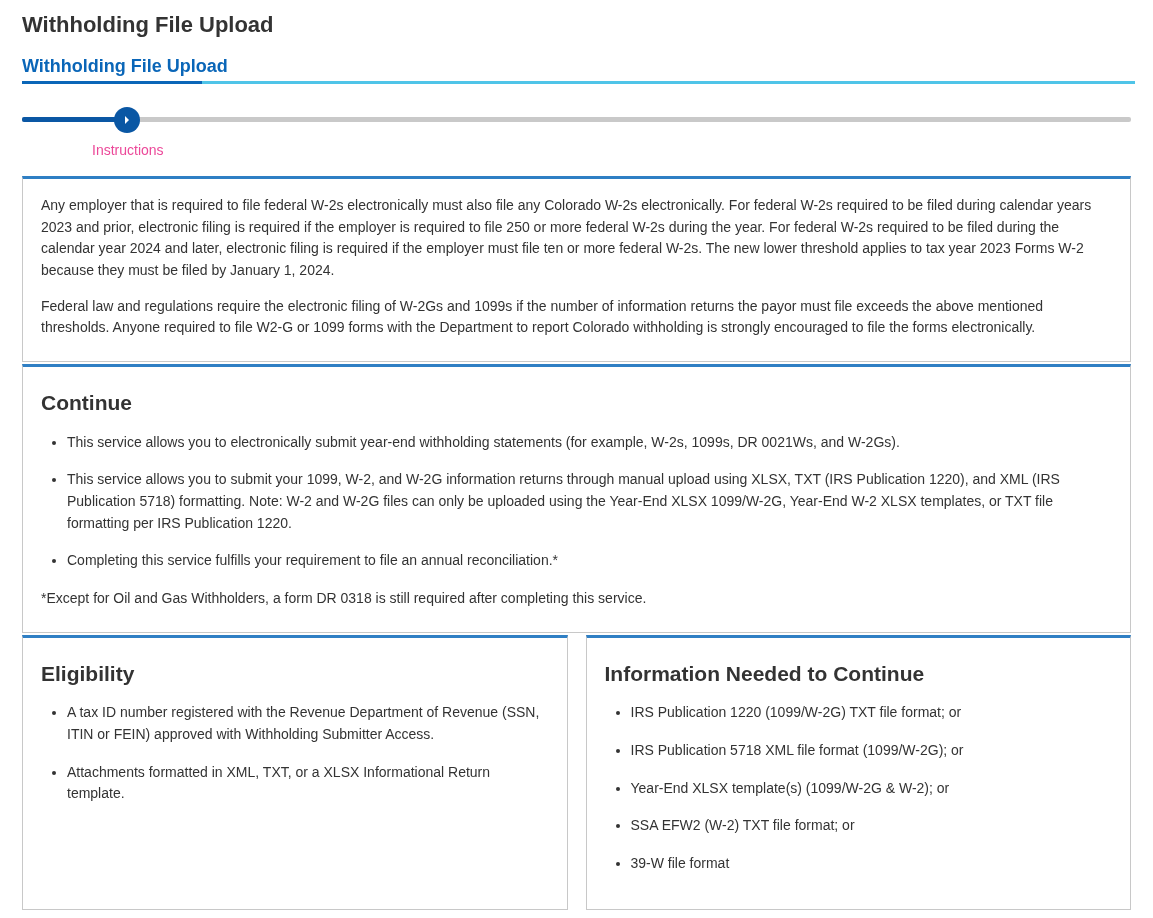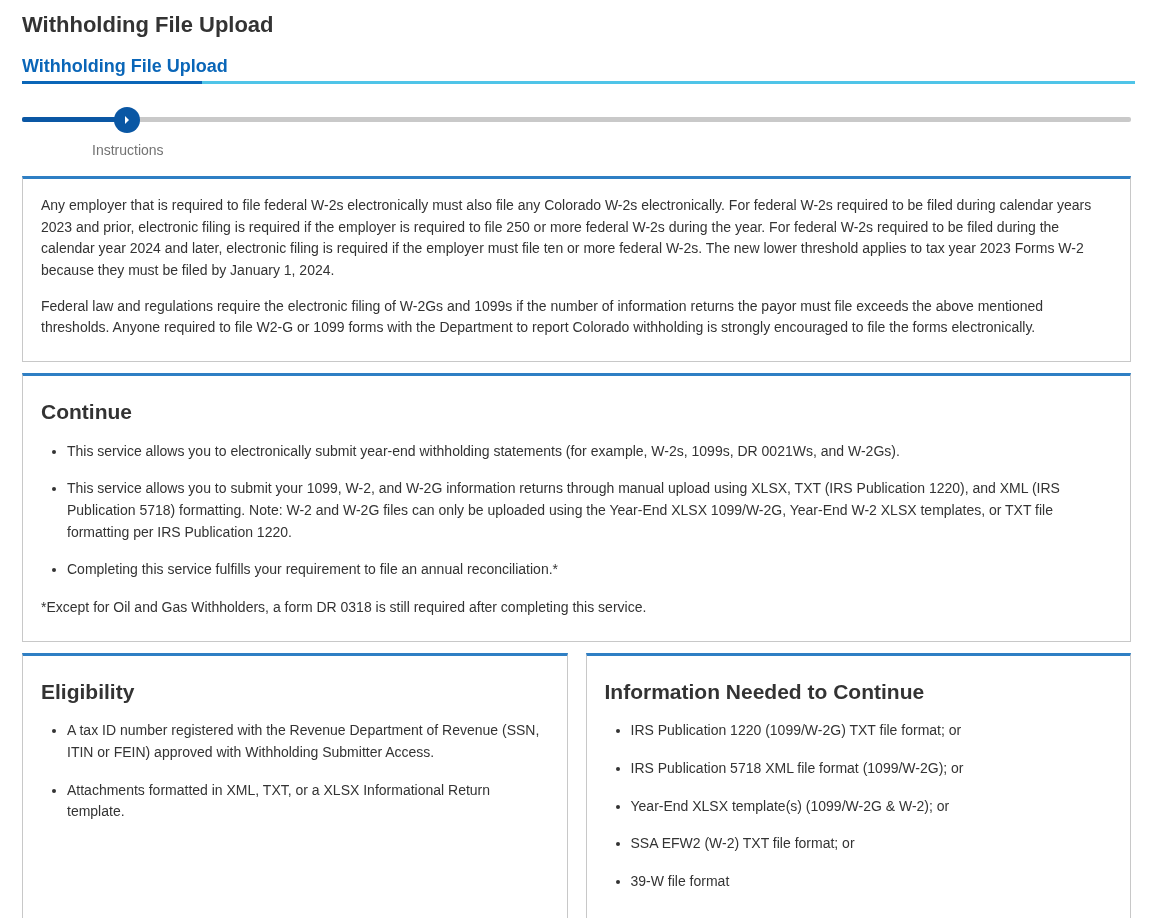--- a/index.html
+++ b/index.html
@@ -76,29 +76,29 @@
   .stepper-node svg {
     width: 12px;
     height: 12px;
     fill: #fff;
   }
   .stepper-label {
     position: absolute;
     top: 30px;
     left: 70px;
     font-size: 14px;
-    color: #737373;
+    color: #ec4899;
   }
 
   
   .panel {
     border: 1px solid #c8c8c8;
     border-top: 3px solid #2f7fc4;
     background: #fff;
-    margin: 0 4px 11px 4px;
+    margin: 0 4px 2px 4px;
     padding: 16px 18px 18px 18px;
     font-size: 14px;
     line-height: 1.55;
   }
   .panel h2 {
     font-size: 21px;
     font-weight: 600;
     margin: 4px 0 12px 0;
     color: #333;
   }

